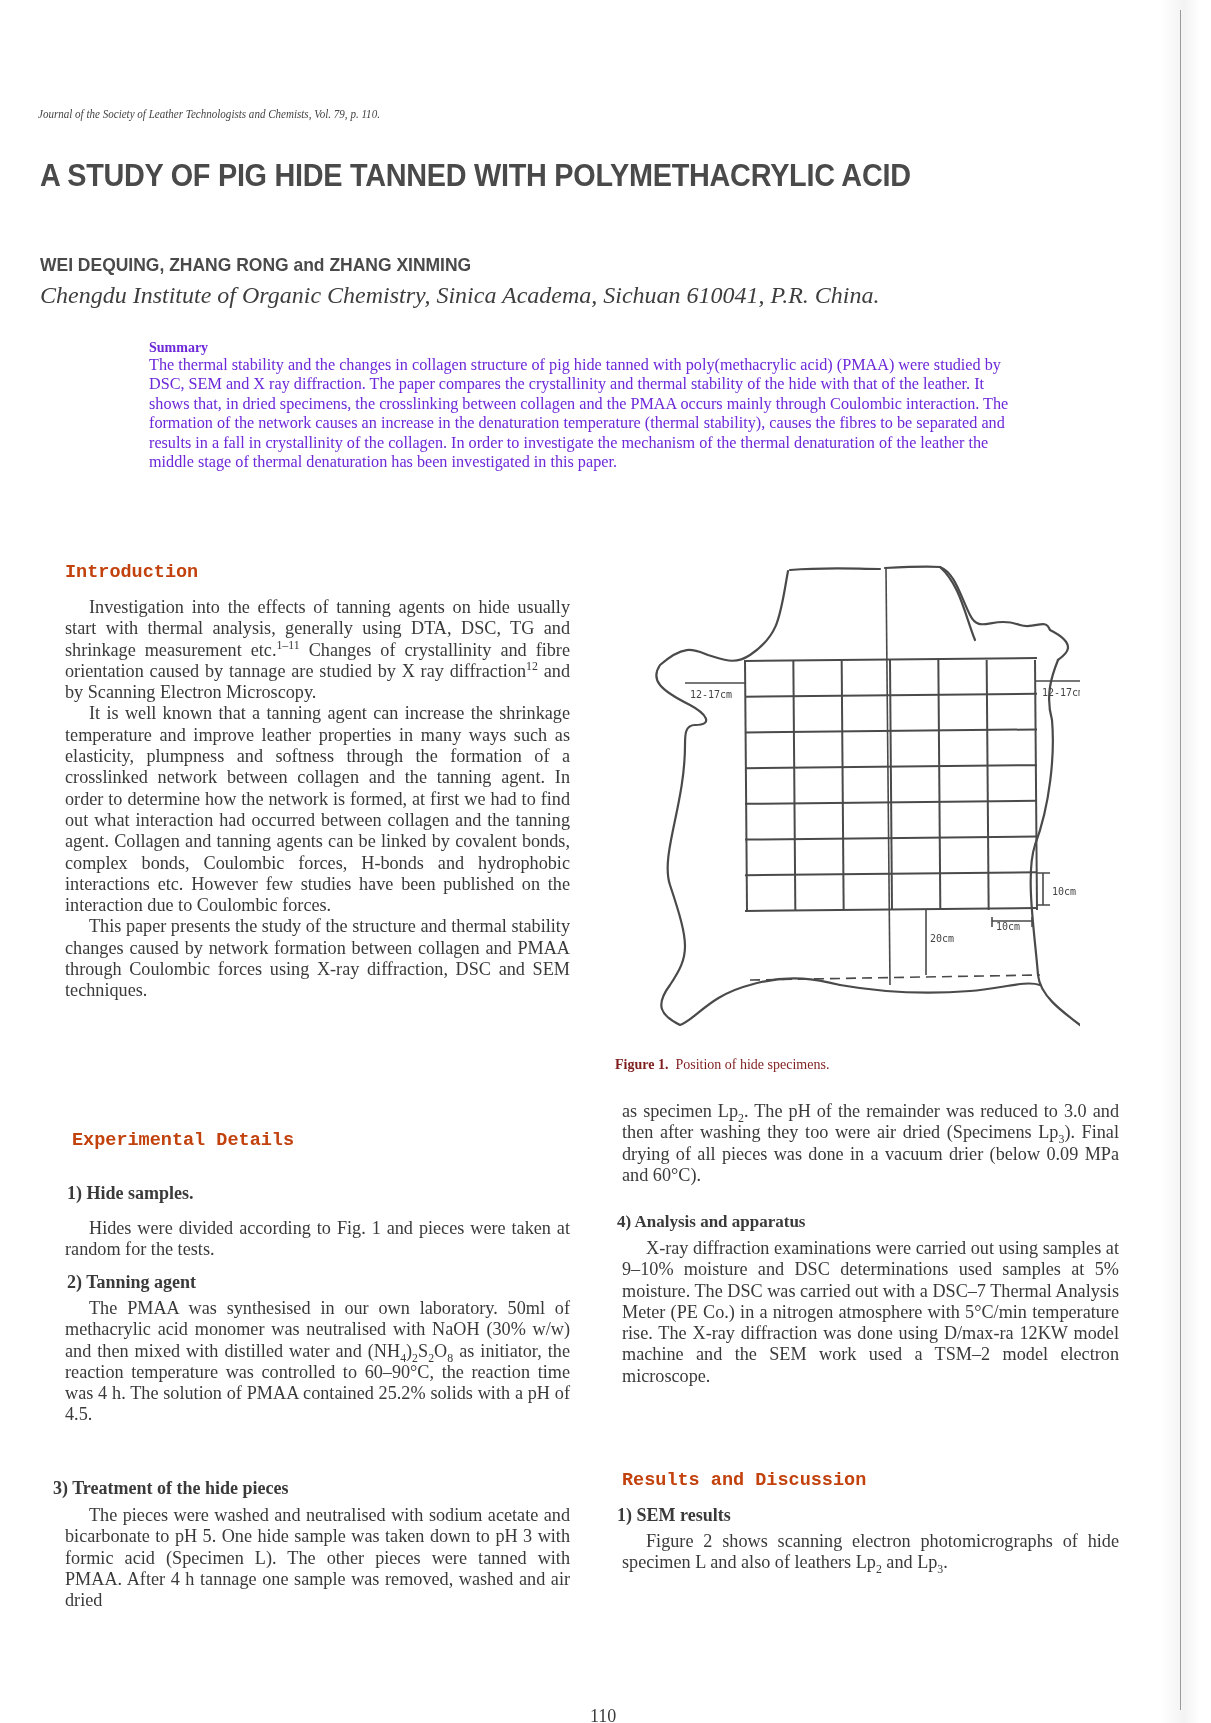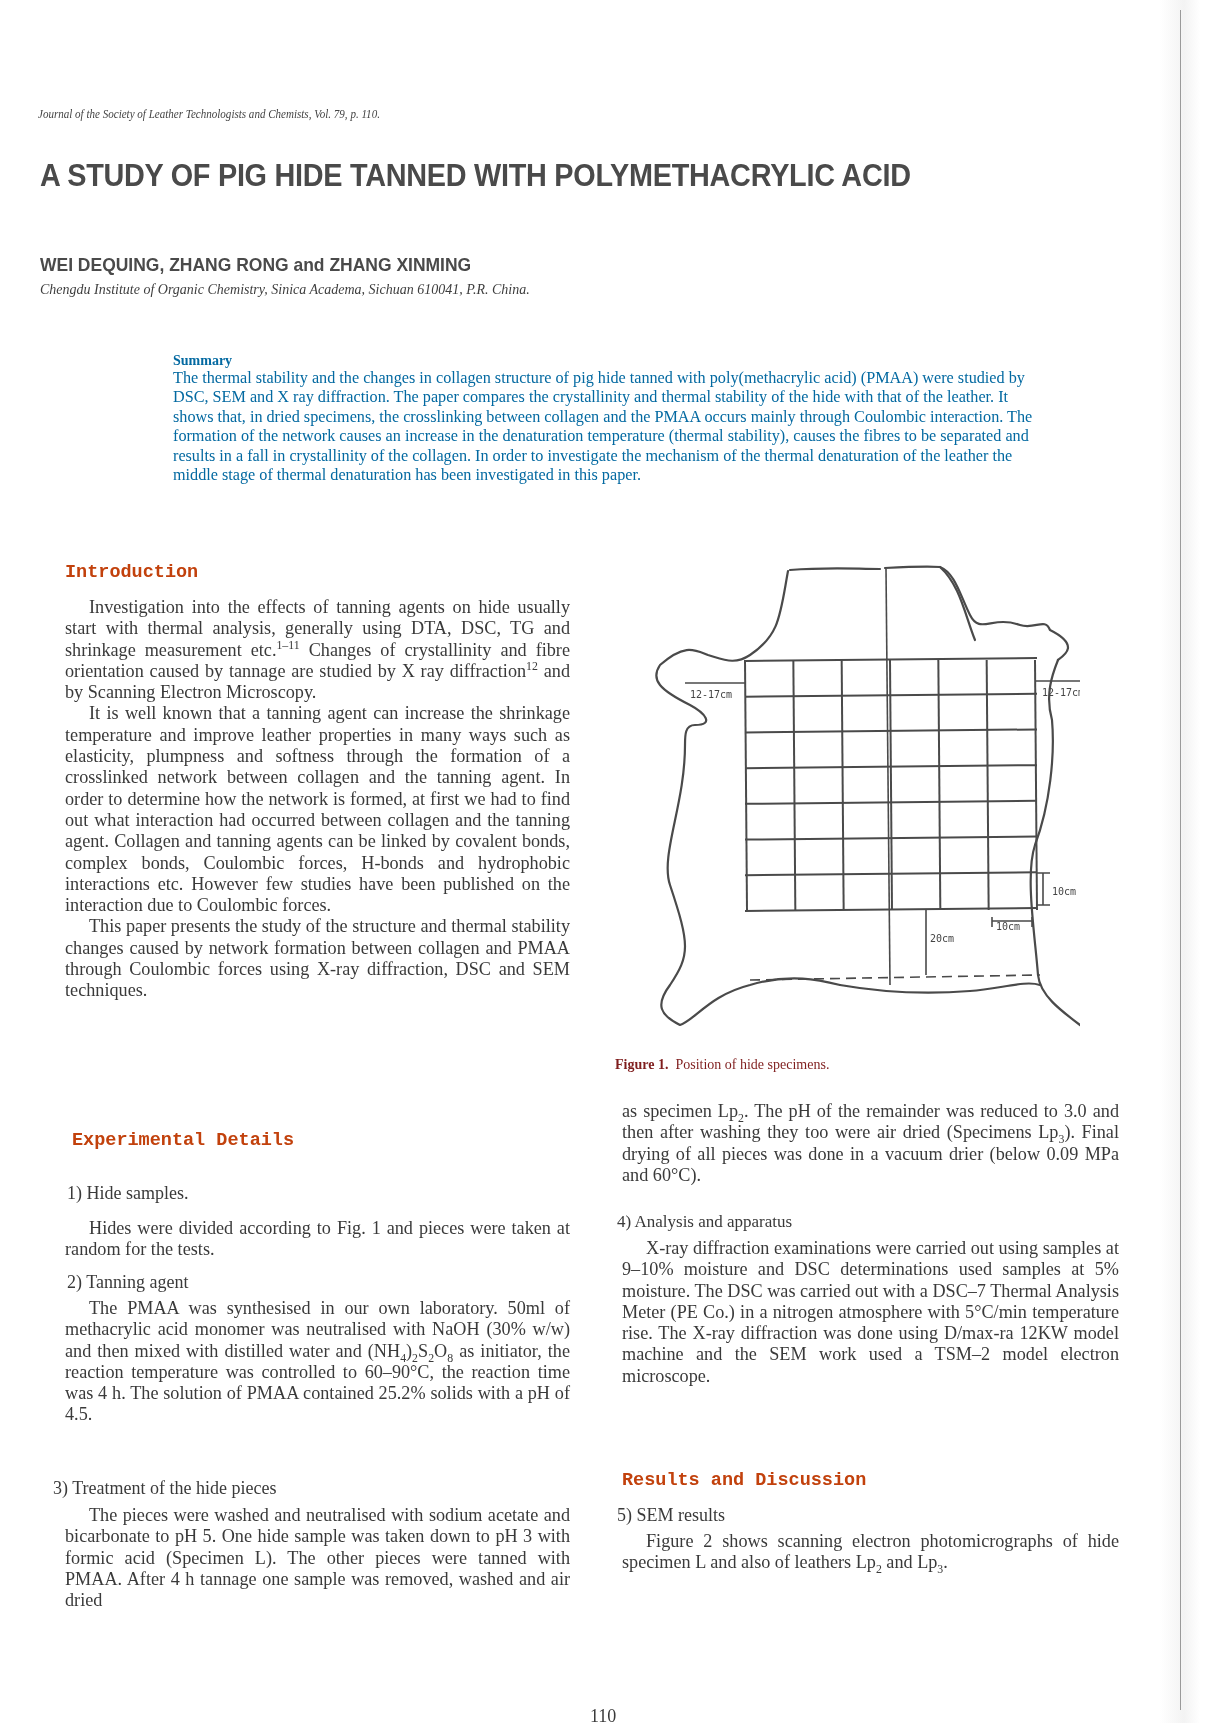--- a/index.html
+++ b/index.html
@@ -2,28 +2,28 @@
 <html><head>
 <meta charset="utf-8">
 <style>
   html, body { margin:0; padding:0; background:#ffffff; }
   body { width:1211px; height:1723px; position:relative; overflow:hidden; color:#3a3a3a; font-family:"Liberation Serif", serif; }
   .edge { position:absolute; left:1160px; top:0; width:40px; height:1723px; background:linear-gradient(to right, #ffffff, #f3f3f3 60%, #ffffff); }
   .edge-line { position:absolute; left:1180px; top:10px; width:1px; height:1700px; background:#9a9a9a; }
   .journal { position:absolute; left:38px; top:107px; font-size:12px; font-style:italic; color:#444; transform:scaleX(0.92); transform-origin:left; white-space:nowrap; }
   .title { position:absolute; left:40px; top:157px; width:1000px; font-family:"Liberation Sans", sans-serif; font-weight:bold; font-size:31px; line-height:38px; color:#4a4a4a; letter-spacing:-0.3px; transform:scaleX(0.93); transform-origin:left; }
   .authors { position:absolute; left:40px; top:254px; font-family:"Liberation Sans", sans-serif; font-weight:bold; font-size:19px; color:#4a4a4a; transform:scaleX(0.92); transform-origin:left; white-space:nowrap; }
-  .affil { position:absolute; left:40px; top:282px; font-size:14px; font-style:italic; color:#3e3e3e; white-space:nowrap; }
-  .summary { position:absolute; left:149px; top:353px; width:860px; font-size:16.2px; line-height:19.4px; color:#0369a1;margin-left:24px; }
+  .affil { position:absolute; left:40px; top:282px; font-size:24px; font-style:italic; color:#3e3e3e; white-space:nowrap; }
+  .summary { position:absolute; left:149px; top:340px; width:860px; font-size:16.2px; line-height:19.4px; color:#6d28d9; }
   .summary-head { font-weight:bold; font-size:14px; display:block; line-height:16px; }
   .col { position:absolute; font-size:18.2px; line-height:21.3px; text-align:justify; color:#3a3a3a; }
   .col-left { left:65px; top:572px; width:505px; }
   .col-right { left:622px; width:497px; }
   .h-sec { font-family:Liberation Mono, monospace; font-weight:bold; font-size:18.5px; color:#c2410c; position:absolute; }
-  .h-sub { font-weight:normal; font-size:18px; color:#3a3a3a; position:absolute; }
+  .h-sub { font-weight:bold; font-size:18px; color:#3a3a3a; position:absolute; }
   p { margin:0; text-indent:24px; }
   .fig { position:absolute; left:640px; top:555px; width:440px; height:495px; }
   .caption { position:absolute; left:615px; top:1057px; font-size:14px; color:#7f1d1d; white-space:nowrap; }
   .caption b { font-weight:bold; }
   .pagenum { position:absolute; left:590px; top:1706px; font-size:18px; color:#3a3a3a; }
   sub, sup { font-size:65%; line-height:0; }
   .dimlabel { font-family:"DejaVu Sans Mono", monospace; font-size:10px; fill:#444; }
 </style>
 </head>
 <body>
@@ -104,18 +104,18 @@
 
 <div class="col col-right" style="top:1101px;">
   <p style="text-indent:0"><span>as specimen Lp</span><sub>2</sub><span>. The pH of the remainder was reduced to 3.0 and then after washing they too were air dried (Specimens Lp</span><sub>3</sub><span>). Final drying of all pieces was done in a vacuum drier (below 0.09 MPa and 60°C).</span></p>
 </div>
 <div class="h-sub" style="left:617px; top:1212px; font-size:17px;">4) Analysis and apparatus</div>
 <div class="col col-right" style="top:1238px;">
   <p>X-ray diffraction examinations were carried out using samples at 9–10% moisture and DSC determinations used samples at 5% moisture. The DSC was carried out with a DSC–7 Thermal Analysis Meter (PE Co.) in a nitrogen atmosphere with 5°C/min temperature rise. The X-ray diffraction was done using D/max-ra 12KW model machine and the SEM work used a TSM–2 model electron microscope.</p>
 </div>
 
 <div class="h-sec" style="left:622px; top:1453px;margin-top:17px;">Results and Discussion</div>
-<div class="h-sub" style="left:617px; top:1505px;">5) SEM results</div>
+<div class="h-sub" style="left:617px; top:1505px;">1) SEM results</div>
 <div class="col col-right" style="top:1531px;">
   <p><span>Figure 2 shows scanning electron photomicrographs of hide specimen L and also of leathers Lp</span><sub>2</sub><span> and Lp</span><sub>3</sub><span>.</span></p>
 </div>
 
 <div class="pagenum">110</div>
 
 </body></html>

